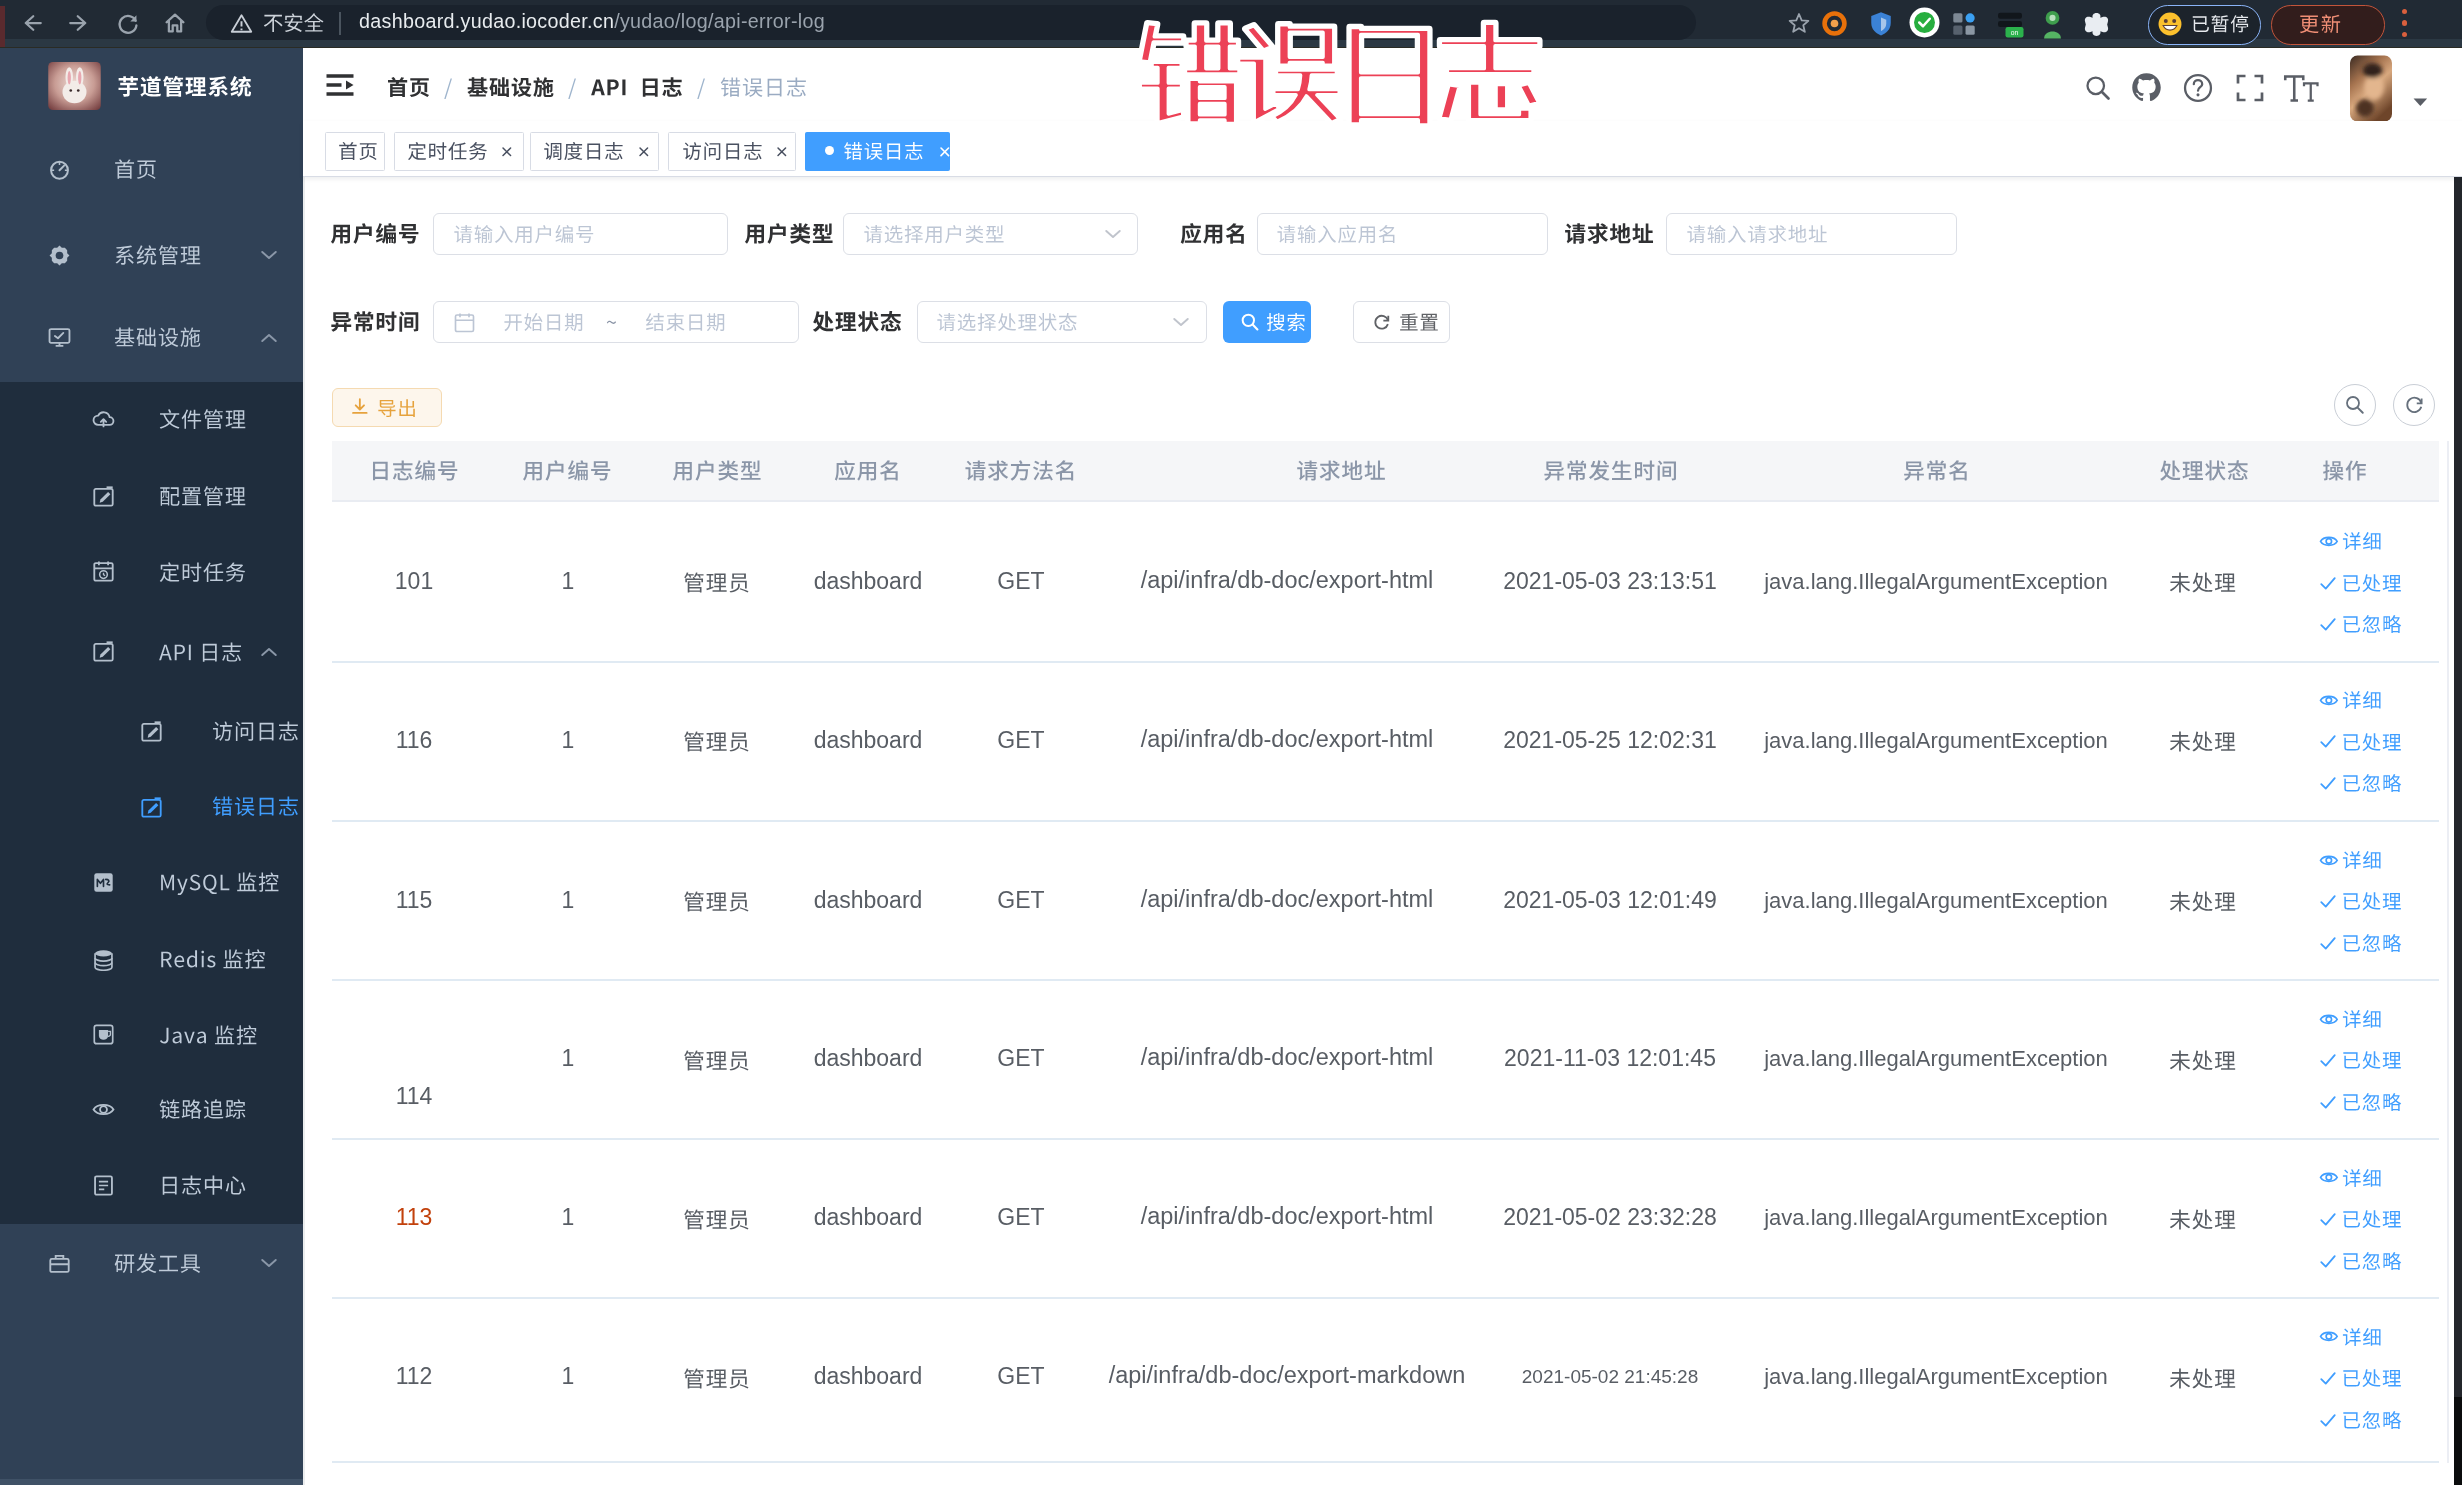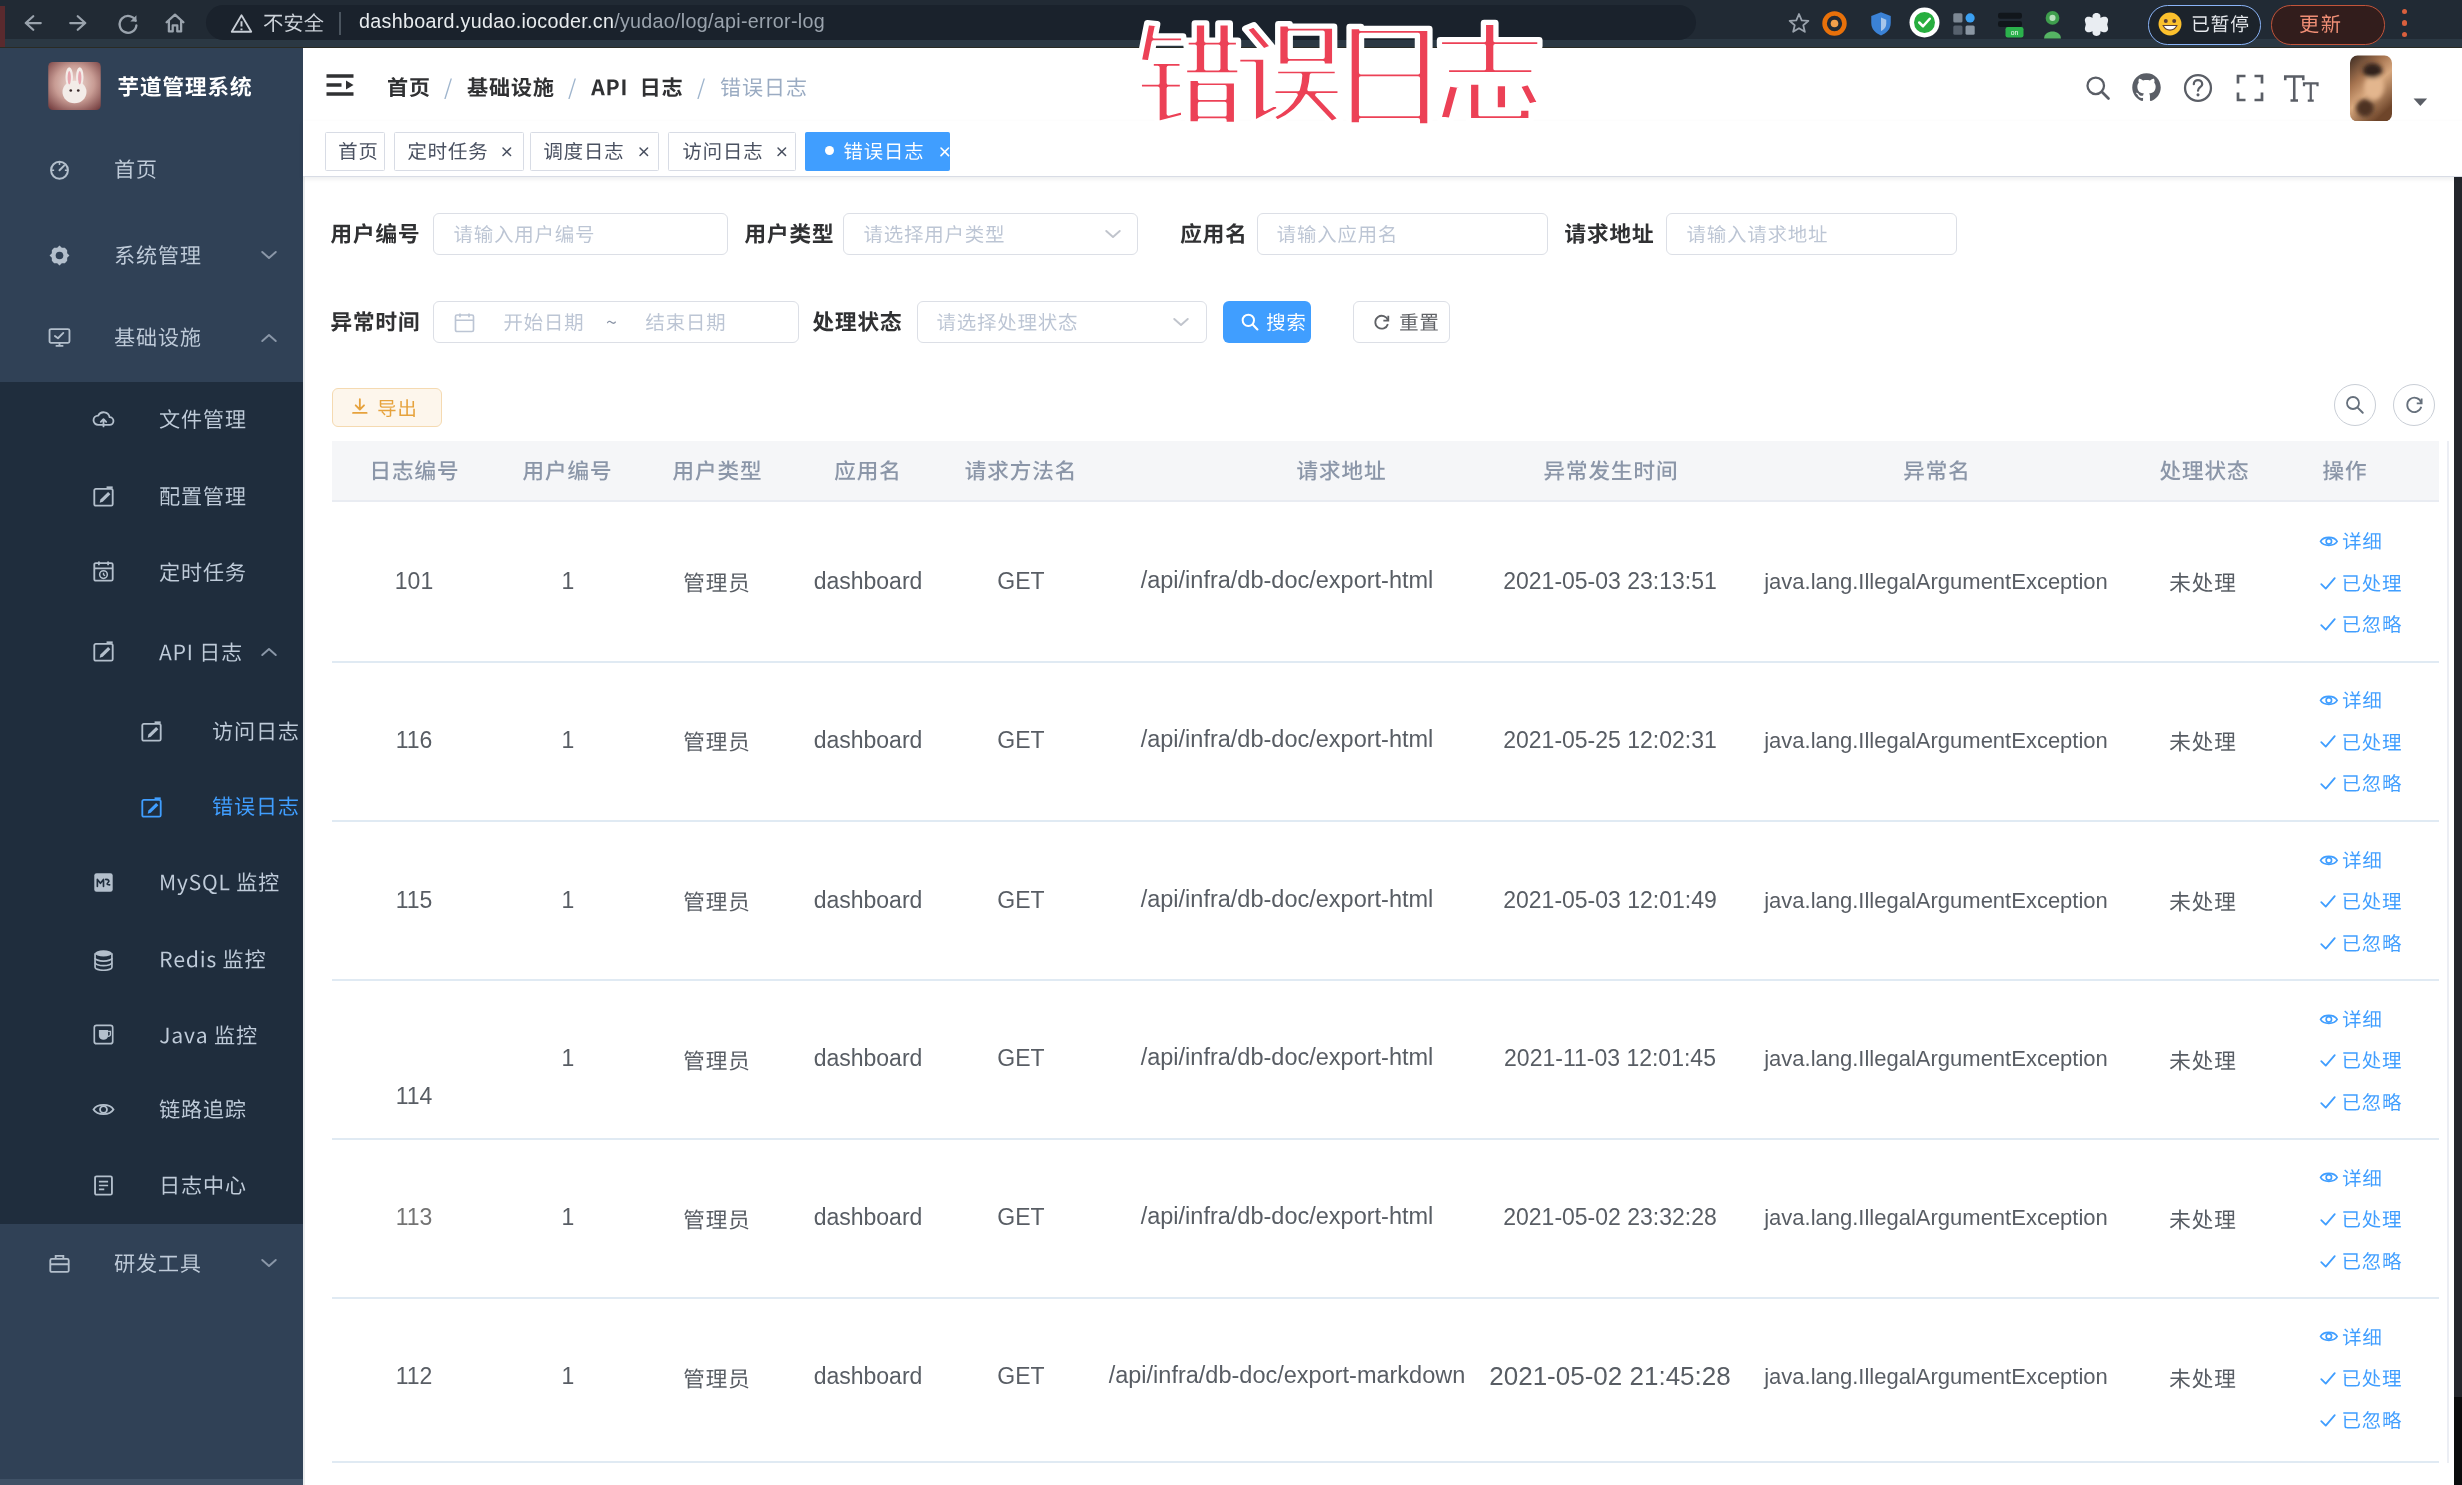--- a/index.html
+++ b/index.html
@@ -956,21 +956,21 @@
 <svg class="icon" style="left:2319px;top:1094px" width="18" height="16.7" viewBox="0 0 24 22">
     <path d="M3 12 L9 18 L21 4" fill="none" stroke="#409eff" stroke-width="2.4" stroke-linecap="round" stroke-linejoin="round"></path>
   </svg>
 <div class="a" style="left:2341px;top:1090px;">
     <svg width="61" height="24" viewBox="0 0 80 32">
       <path transform="translate(0.0,26) scale(0.026000,-0.026000)" d="M93 778V703H747V440H222V605H146V102C146 -22 197 -52 359 -52C397 -52 695 -52 735 -52C900 -52 933 3 952 187C930 191 896 204 876 218C862 57 845 22 736 22C668 22 408 22 355 22C245 22 222 37 222 101V366H747V316H825V778Z" fill="#409eff"></path>
       <path transform="translate(27.0,26) scale(0.026000,-0.026000)" d="M263 239V37C263 -45 293 -66 407 -66C431 -66 611 -66 636 -66C732 -66 756 -34 766 96C745 100 714 112 697 124C692 17 684 2 631 2C592 2 441 2 411 2C348 2 337 8 337 38V239ZM756 214C803 145 854 50 873 -9L946 16C925 76 873 168 824 236ZM134 237C116 162 82 67 40 7L108 -22C148 39 179 138 198 215ZM429 249C477 200 533 132 558 87L622 123C596 167 539 233 490 281ZM295 841C242 727 151 617 53 548C72 537 102 514 116 501C170 544 224 600 272 664H404C342 549 245 451 135 387C152 375 179 348 190 334C306 410 414 526 484 664H618C561 520 468 401 351 324C368 313 396 287 408 274C531 363 632 498 694 664H800C786 459 771 378 750 356C741 345 731 344 714 344C696 344 651 345 602 349C614 330 622 300 624 279C672 276 720 276 746 278C776 280 795 287 814 309C845 343 861 439 877 698C878 709 880 732 880 732H319C336 761 353 790 367 820Z" fill="#409eff"></path>
       <path transform="translate(54.0,26) scale(0.026000,-0.026000)" d="M610 844C566 736 493 634 408 566V781H76V39H135V129H408V282C418 269 428 254 434 243L482 265V-75H553V-41H831V-73H904V269L937 254C948 273 969 302 985 317C895 349 815 400 749 457C819 529 878 615 916 712L867 737L854 734H637C653 763 668 793 681 824ZM135 715H214V498H135ZM135 195V434H214V195ZM348 434V195H266V434ZM348 498H266V715H348ZM408 308V537C422 525 438 510 446 500C480 528 513 561 544 599C571 553 607 505 649 459C575 394 490 342 408 308ZM553 26V219H831V26ZM818 669C787 610 746 555 698 505C651 554 613 605 586 654L596 669ZM523 286C584 319 644 361 699 409C748 363 806 320 870 286Z" fill="#409eff"></path>
     </svg>
   </div>
-<div class="a" style="left:414px;top:1219px;font-family:'Liberation Sans', sans-serif;font-size:23px;color:#737373;font-weight:400;letter-spacing:0px;line-height:23px;transform:translateX(-50%);margin-top:-13px;white-space:nowrap;">113</div>
+<div class="a" style="left:414px;top:1219px;font-family:'Liberation Sans', sans-serif;font-size:23px;color:#c2410c;font-weight:400;letter-spacing:0px;line-height:23px;transform:translateX(-50%);margin-top:-13px;white-space:nowrap;">113</div>
 <div class="a" style="left:568px;top:1219px;font-family:'Liberation Sans', sans-serif;font-size:23px;color:#585d64;font-weight:400;letter-spacing:0px;line-height:23px;transform:translateX(-50%);margin-top:-13px;white-space:nowrap;">1</div>
 <div class="a" style="left:683px;top:1206px;">
     <svg width="67" height="27" viewBox="0 0 89 36">
       <path transform="translate(0.0,29) scale(0.029000,-0.029000)" d="M211 438V-81H287V-47H771V-79H845V168H287V237H792V438ZM771 12H287V109H771ZM440 623C451 603 462 580 471 559H101V394H174V500H839V394H915V559H548C539 584 522 614 507 637ZM287 380H719V294H287ZM167 844C142 757 98 672 43 616C62 607 93 590 108 580C137 613 164 656 189 703H258C280 666 302 621 311 592L375 614C367 638 350 672 331 703H484V758H214C224 782 233 806 240 830ZM590 842C572 769 537 699 492 651C510 642 541 626 554 616C575 640 595 669 612 702H683C713 665 742 618 755 589L816 616C805 640 784 672 761 702H940V758H638C648 781 656 805 663 829Z" fill="#585d64"></path>
       <path transform="translate(30.0,29) scale(0.029000,-0.029000)" d="M476 540H629V411H476ZM694 540H847V411H694ZM476 728H629V601H476ZM694 728H847V601H694ZM318 22V-47H967V22H700V160H933V228H700V346H919V794H407V346H623V228H395V160H623V22ZM35 100 54 24C142 53 257 92 365 128L352 201L242 164V413H343V483H242V702H358V772H46V702H170V483H56V413H170V141C119 125 73 111 35 100Z" fill="#585d64"></path>
       <path transform="translate(60.0,29) scale(0.029000,-0.029000)" d="M268 730H735V616H268ZM190 795V551H817V795ZM455 327V235C455 156 427 49 66 -22C83 -38 106 -67 115 -84C489 0 535 129 535 234V327ZM529 65C651 23 815 -42 898 -84L936 -20C850 21 685 82 566 120ZM155 461V92H232V391H776V99H856V461Z" fill="#585d64"></path>
     </svg>
   </div>
 <div class="a" style="left:868px;top:1219px;font-family:'Liberation Sans', sans-serif;font-size:23px;color:#585d64;font-weight:400;letter-spacing:0px;line-height:23px;transform:translateX(-50%);margin-top:-13px;white-space:nowrap;">dashboard</div>
 <div class="a" style="left:1021px;top:1219px;font-family:'Liberation Sans', sans-serif;font-size:23px;color:#585d64;font-weight:400;letter-spacing:0px;line-height:23px;transform:translateX(-50%);margin-top:-13px;white-space:nowrap;">GET</div>
@@ -1019,21 +1019,21 @@
 <div class="a" style="left:683px;top:1365px;">
     <svg width="67" height="27" viewBox="0 0 89 36">
       <path transform="translate(0.0,29) scale(0.029000,-0.029000)" d="M211 438V-81H287V-47H771V-79H845V168H287V237H792V438ZM771 12H287V109H771ZM440 623C451 603 462 580 471 559H101V394H174V500H839V394H915V559H548C539 584 522 614 507 637ZM287 380H719V294H287ZM167 844C142 757 98 672 43 616C62 607 93 590 108 580C137 613 164 656 189 703H258C280 666 302 621 311 592L375 614C367 638 350 672 331 703H484V758H214C224 782 233 806 240 830ZM590 842C572 769 537 699 492 651C510 642 541 626 554 616C575 640 595 669 612 702H683C713 665 742 618 755 589L816 616C805 640 784 672 761 702H940V758H638C648 781 656 805 663 829Z" fill="#585d64"></path>
       <path transform="translate(30.0,29) scale(0.029000,-0.029000)" d="M476 540H629V411H476ZM694 540H847V411H694ZM476 728H629V601H476ZM694 728H847V601H694ZM318 22V-47H967V22H700V160H933V228H700V346H919V794H407V346H623V228H395V160H623V22ZM35 100 54 24C142 53 257 92 365 128L352 201L242 164V413H343V483H242V702H358V772H46V702H170V483H56V413H170V141C119 125 73 111 35 100Z" fill="#585d64"></path>
       <path transform="translate(60.0,29) scale(0.029000,-0.029000)" d="M268 730H735V616H268ZM190 795V551H817V795ZM455 327V235C455 156 427 49 66 -22C83 -38 106 -67 115 -84C489 0 535 129 535 234V327ZM529 65C651 23 815 -42 898 -84L936 -20C850 21 685 82 566 120ZM155 461V92H232V391H776V99H856V461Z" fill="#585d64"></path>
     </svg>
   </div>
 <div class="a" style="left:868px;top:1378px;font-family:'Liberation Sans', sans-serif;font-size:23px;color:#585d64;font-weight:400;letter-spacing:0px;line-height:23px;transform:translateX(-50%);margin-top:-13px;white-space:nowrap;">dashboard</div>
 <div class="a" style="left:1021px;top:1378px;font-family:'Liberation Sans', sans-serif;font-size:23px;color:#585d64;font-weight:400;letter-spacing:0px;line-height:23px;transform:translateX(-50%);margin-top:-13px;white-space:nowrap;">GET</div>
 <div class="a" style="left:1287px;top:1378px;font-family:'Liberation Sans', sans-serif;font-size:23.5px;color:#585d64;font-weight:400;letter-spacing:0px;line-height:23.5px;transform:translateX(-50%);margin-top:-13.6px;white-space:nowrap;">/api/infra/db-doc/export-markdown</div>
-<div class="a" style="left:1610px;top:1378px;font-family:'Liberation Sans', sans-serif;font-size:26px;color:#585d64;font-weight:400;letter-spacing:0px;line-height:23px;transform:translateX(-50%);margin-top:-13px;white-space:nowrap;">2021-05-02 21:45:28</div>
+<div class="a" style="left:1610px;top:1378px;font-family:'Liberation Sans', sans-serif;font-size:19px;color:#585d64;font-weight:400;letter-spacing:0px;line-height:23px;transform:translateX(-50%);margin-top:-13px;white-space:nowrap;">2021-05-02 21:45:28</div>
 <div class="a" style="left:1936px;top:1378px;font-family:'Liberation Sans', sans-serif;font-size:22px;color:#585d64;font-weight:400;letter-spacing:0px;line-height:22px;transform:translateX(-50%);margin-top:-12px;white-space:nowrap;">java.lang.IllegalArgumentException</div>
 <div class="a" style="left:2169px;top:1365px;">
     <svg width="67" height="27" viewBox="0 0 89 36">
       <path transform="translate(0.0,29) scale(0.029000,-0.029000)" d="M459 839V676H133V602H459V429H62V355H416C326 226 174 101 34 39C51 24 76 -5 89 -24C221 44 362 163 459 296V-80H538V300C636 166 778 42 911 -25C924 -5 949 25 966 40C826 101 673 226 581 355H942V429H538V602H874V676H538V839Z" fill="#585d64"></path>
       <path transform="translate(30.0,29) scale(0.029000,-0.029000)" d="M426 612C407 471 372 356 324 262C283 330 250 417 225 528C234 555 243 583 252 612ZM220 836C193 640 131 451 52 347C72 337 99 317 113 305C139 340 163 382 185 430C212 334 245 256 284 194C218 95 134 25 34 -23C53 -34 83 -64 96 -81C188 -34 267 34 332 127C454 -17 615 -49 787 -49H934C939 -27 952 10 965 29C926 28 822 28 791 28C637 28 486 56 373 192C441 314 488 470 510 670L461 684L446 681H270C281 725 291 771 299 817ZM615 838V102H695V520C763 441 836 347 871 285L937 326C892 398 797 511 721 594L695 579V838Z" fill="#585d64"></path>
       <path transform="translate(60.0,29) scale(0.029000,-0.029000)" d="M476 540H629V411H476ZM694 540H847V411H694ZM476 728H629V601H476ZM694 728H847V601H694ZM318 22V-47H967V22H700V160H933V228H700V346H919V794H407V346H623V228H395V160H623V22ZM35 100 54 24C142 53 257 92 365 128L352 201L242 164V413H343V483H242V702H358V772H46V702H170V483H56V413H170V141C119 125 73 111 35 100Z" fill="#585d64"></path>
     </svg>
   </div>
 <svg class="icon" style="left:2319px;top:1328px" width="19.7" height="16.7" viewBox="0 0 26 22">
     <path d="M2 11 C6 4 20 4 24 11 C20 18 6 18 2 11 Z" fill="none" stroke="#409eff" stroke-width="2.2"></path>

